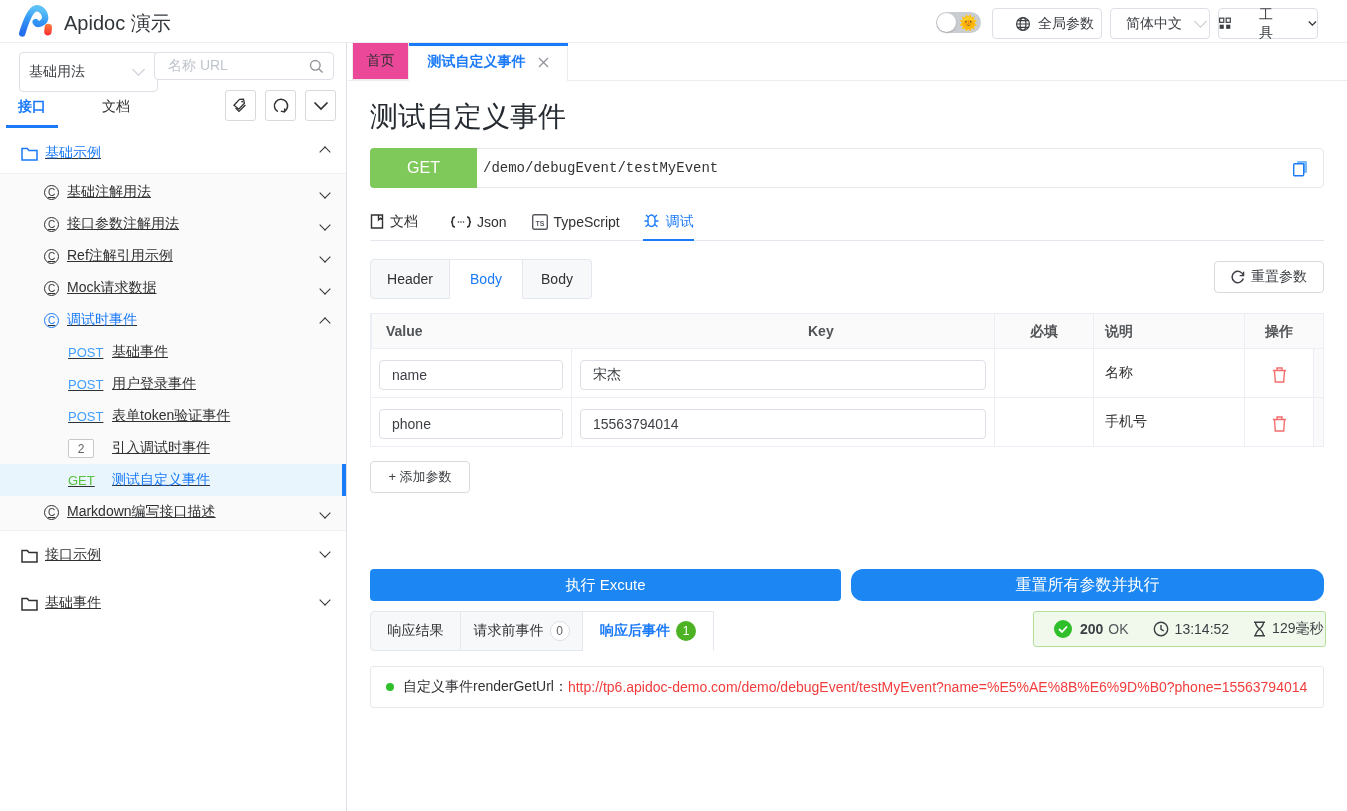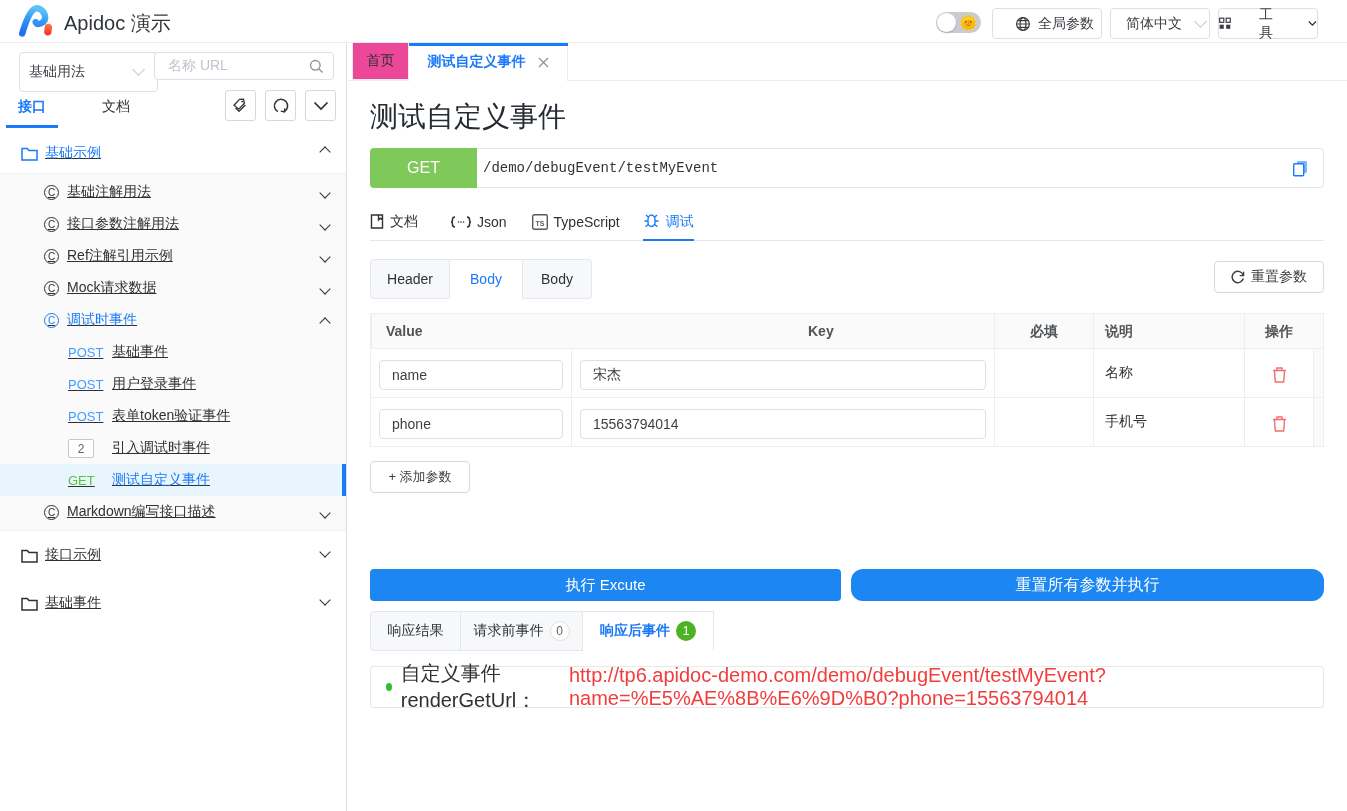--- a/index.html
+++ b/index.html
@@ -319,19 +319,37 @@
 
   <div style="position:absolute; left:22px; top:568px; display:flex; font-size:14px;">
     <div class="cardtab" style="width:91px; border-left:1px solid #e4e7ed; border-radius:4px 0 0 4px;">响应结果</div>
     <div class="cardtab" style="width:122px;">请求前事件
       <span style="display:inline-block; width:20px; height:20px; border:1px solid #dcdfe6; border-radius:50%; background:#fff; font-size:12px; color:#606266; text-align:center; line-height:18px; margin-left:6px;">0</span>
     </div>
     <div class="cardtab" style="width:131px; background:#fff; border-bottom-color:#fff; color:#1a7af8; font-weight:bold;">响应后事件
       <span style="display:inline-block; width:20px; height:20px; border-radius:50%; background:#4db324; font-size:12px; color:#fff; font-weight:normal; text-align:center; line-height:20px; margin-left:6px;">1</span>
     </div>
   </div>
-
-  <div style="position:absolute; left:22px; top:623px; width:954px; height:42px; border:1px solid #e8e8e8; border-radius:3px; display:flex; align-items:center; font-size:20px;">
+  <div style="position:absolute; left:685px; top:568px; width:293px; height:36px; background:#f0f9eb; border:1px solid #b3e19d; border-radius:3px; display:flex; align-items:center; font-size:14px; color:#3c3f44;">
+    <span style="display:inline-block; width:18px; height:18px; border-radius:50%; background:#2fbf2a; margin-left:20px; position:relative;">
+      <svg width="18" height="18" viewBox="0 0 18 18" style="position:absolute; left:0; top:0;">
+          <path d="M5 9 L8 12 L13 6.5" fill="none" stroke="#fff" stroke-width="1.8"></path>
+        </svg>
+    </span>
+    <b style="margin-left:8px;">200</b>
+      <span style="margin-left:5px; color:#55585e;">OK</span>
+    <svg width="16" height="16" viewBox="0 0 16 16" fill="none" stroke="#3c3f44" stroke-width="1.4" style="margin-left:24px;">
+      <circle cx="8" cy="8" r="6.7"></circle>
+        <path d="M8 4 V8.3 L10.8 9.8"></path>
+    </svg>
+    <span style="margin-left:6px;">13:14:52</span>
+    <svg width="13" height="16" viewBox="0 0 13 16" fill="none" stroke="#3c3f44" stroke-width="1.4" style="margin-left:24px;">
+      <path d="M1 1.2 H12 M1 14.8 H12 M2.5 1.2 C2.5 8 10.5 8 10.5 14.8 M10.5 1.2 C10.5 8 2.5 8 2.5 14.8"></path>
+    </svg>
+    <span style="margin-left:6px;">129毫秒</span>
+  </div>
+
+  <div style="position:absolute; left:22px; top:623px; width:954px; height:42px; border:1px solid #e8e8e8; border-radius:3px; display:flex; align-items:center; font-size:14px;">
     <span style="width:8px; height:8px; border-radius:50%; background:#2fbf2a; margin-left:15px;"></span>
     <span style="margin-left:9px; color:#303133;">自定义事件renderGetUrl：</span>
     <span style="color:#f23d3d;">http://tp6.apidoc-demo.com/demo/debugEvent/testMyEvent?name=%E5%AE%8B%E6%9D%B0?phone=15563794014</span>
   </div>
 </div>
 
 </body></html>

